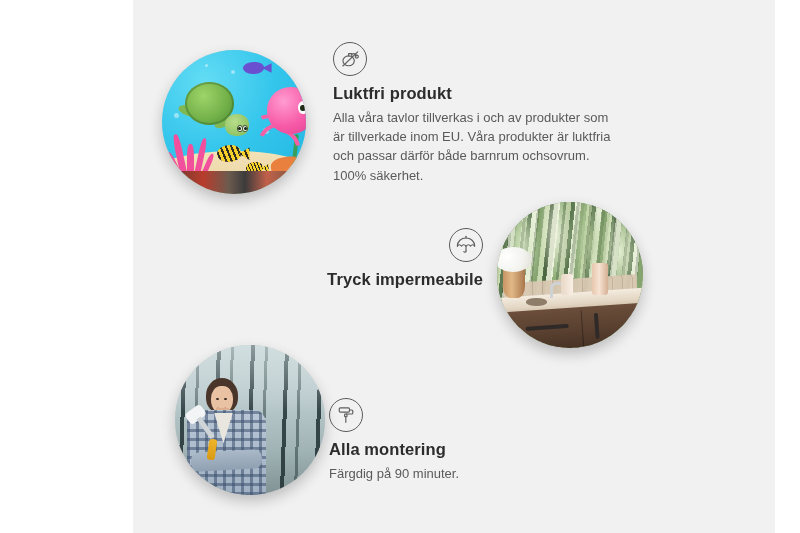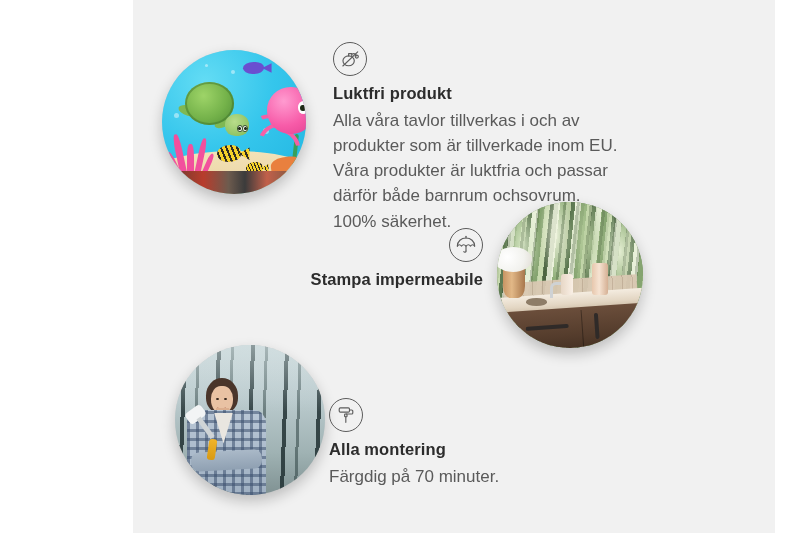--- a/index.html
+++ b/index.html
@@ -510,21 +510,21 @@
   .feature h3 {
     margin: 8px 0 5px 0;
     font-size: 16.5px;
     font-weight: bold;
     color: #2c2c2c;
     letter-spacing: 0.1px;
     line-height: 1.15;
   }
   .feature p {
     margin: 0;
-    font-size: 17px;
+    font-size: 13px;
     line-height: 1.48;
     color: #5a5a5a;
   }
 
   
   .feature-odourless {
     left: 200px;
     top: 42px;
     width: 290px;
     text-align: left;
@@ -611,21 +611,21 @@
     <div class="feature feature-waterproof">
       <div class="icon-badge">
         <svg width="22" height="22" viewBox="0 0 24 24" fill="none" stroke="#5c5c5c" stroke-width="1.25" stroke-linecap="round" stroke-linejoin="round">
           <path d="M2.6 13.2 C2.6 7.9 6.8 4.4 12 4.4 C17.2 4.4 21.4 7.9 21.4 13.2"></path>
           <path d="M2.6 13.2 C4 11.2 5.6 11.2 7.1 13.2 C8.5 11.2 10.2 11.2 12 13.2 C13.8 11.2 15.5 11.2 16.9 13.2 C18.4 11.2 20 11.2 21.4 13.2"></path>
           <line x1="12" y1="13.2" x2="12" y2="18.6"></line>
           <path d="M12 18.6 c0 1.4 -1.6 1.8 -2.4 0.7"></path>
           <line x1="12" y1="2.4" x2="12" y2="4.4"></line>
         </svg>
       </div>
-      <h3>Stampa impermeabile</h3>
+      <h3>Tryck impermeabile</h3>
     </div>
 
     <div class="circle circle-bathroom">
       <div class="bath-wall"></div>
       <div class="bath-backsplash"></div>
       <div class="bath-counter"></div>
       <div class="bath-faucet"></div>
       <div class="bath-bottle"></div>
       <div class="bath-soap"></div>
       <div class="bath-dish"></div>
@@ -663,17 +663,17 @@
     <div class="feature feature-easy">
       <div class="icon-badge">
         <svg width="22" height="22" viewBox="0 0 24 24" fill="none" stroke="#5c5c5c" stroke-width="1.25" stroke-linecap="round" stroke-linejoin="round">
           <rect x="4.6" y="4.2" width="11.2" height="4.6" rx="1.3"></rect>
           <path d="M15.8 6.5 h2.4 a1.2 1.2 0 0 1 1.2 1.2 v2.0 a1.2 1.2 0 0 1 -1.2 1.2 h-6.0"></path>
           <rect x="10.5" y="10.9" width="2.6" height="3.0" rx="0.6"></rect>
           <line x1="11.8" y1="13.9" x2="11.8" y2="20.0"></line>
         </svg>
       </div>
       <h3>Alla montering</h3>
-      <p>Färgdig på 70 minuter.</p>
+      <p>Färgdig på 90 minuter.</p>
     </div>
 
   </div>
 </div>
 
 </body></html>

